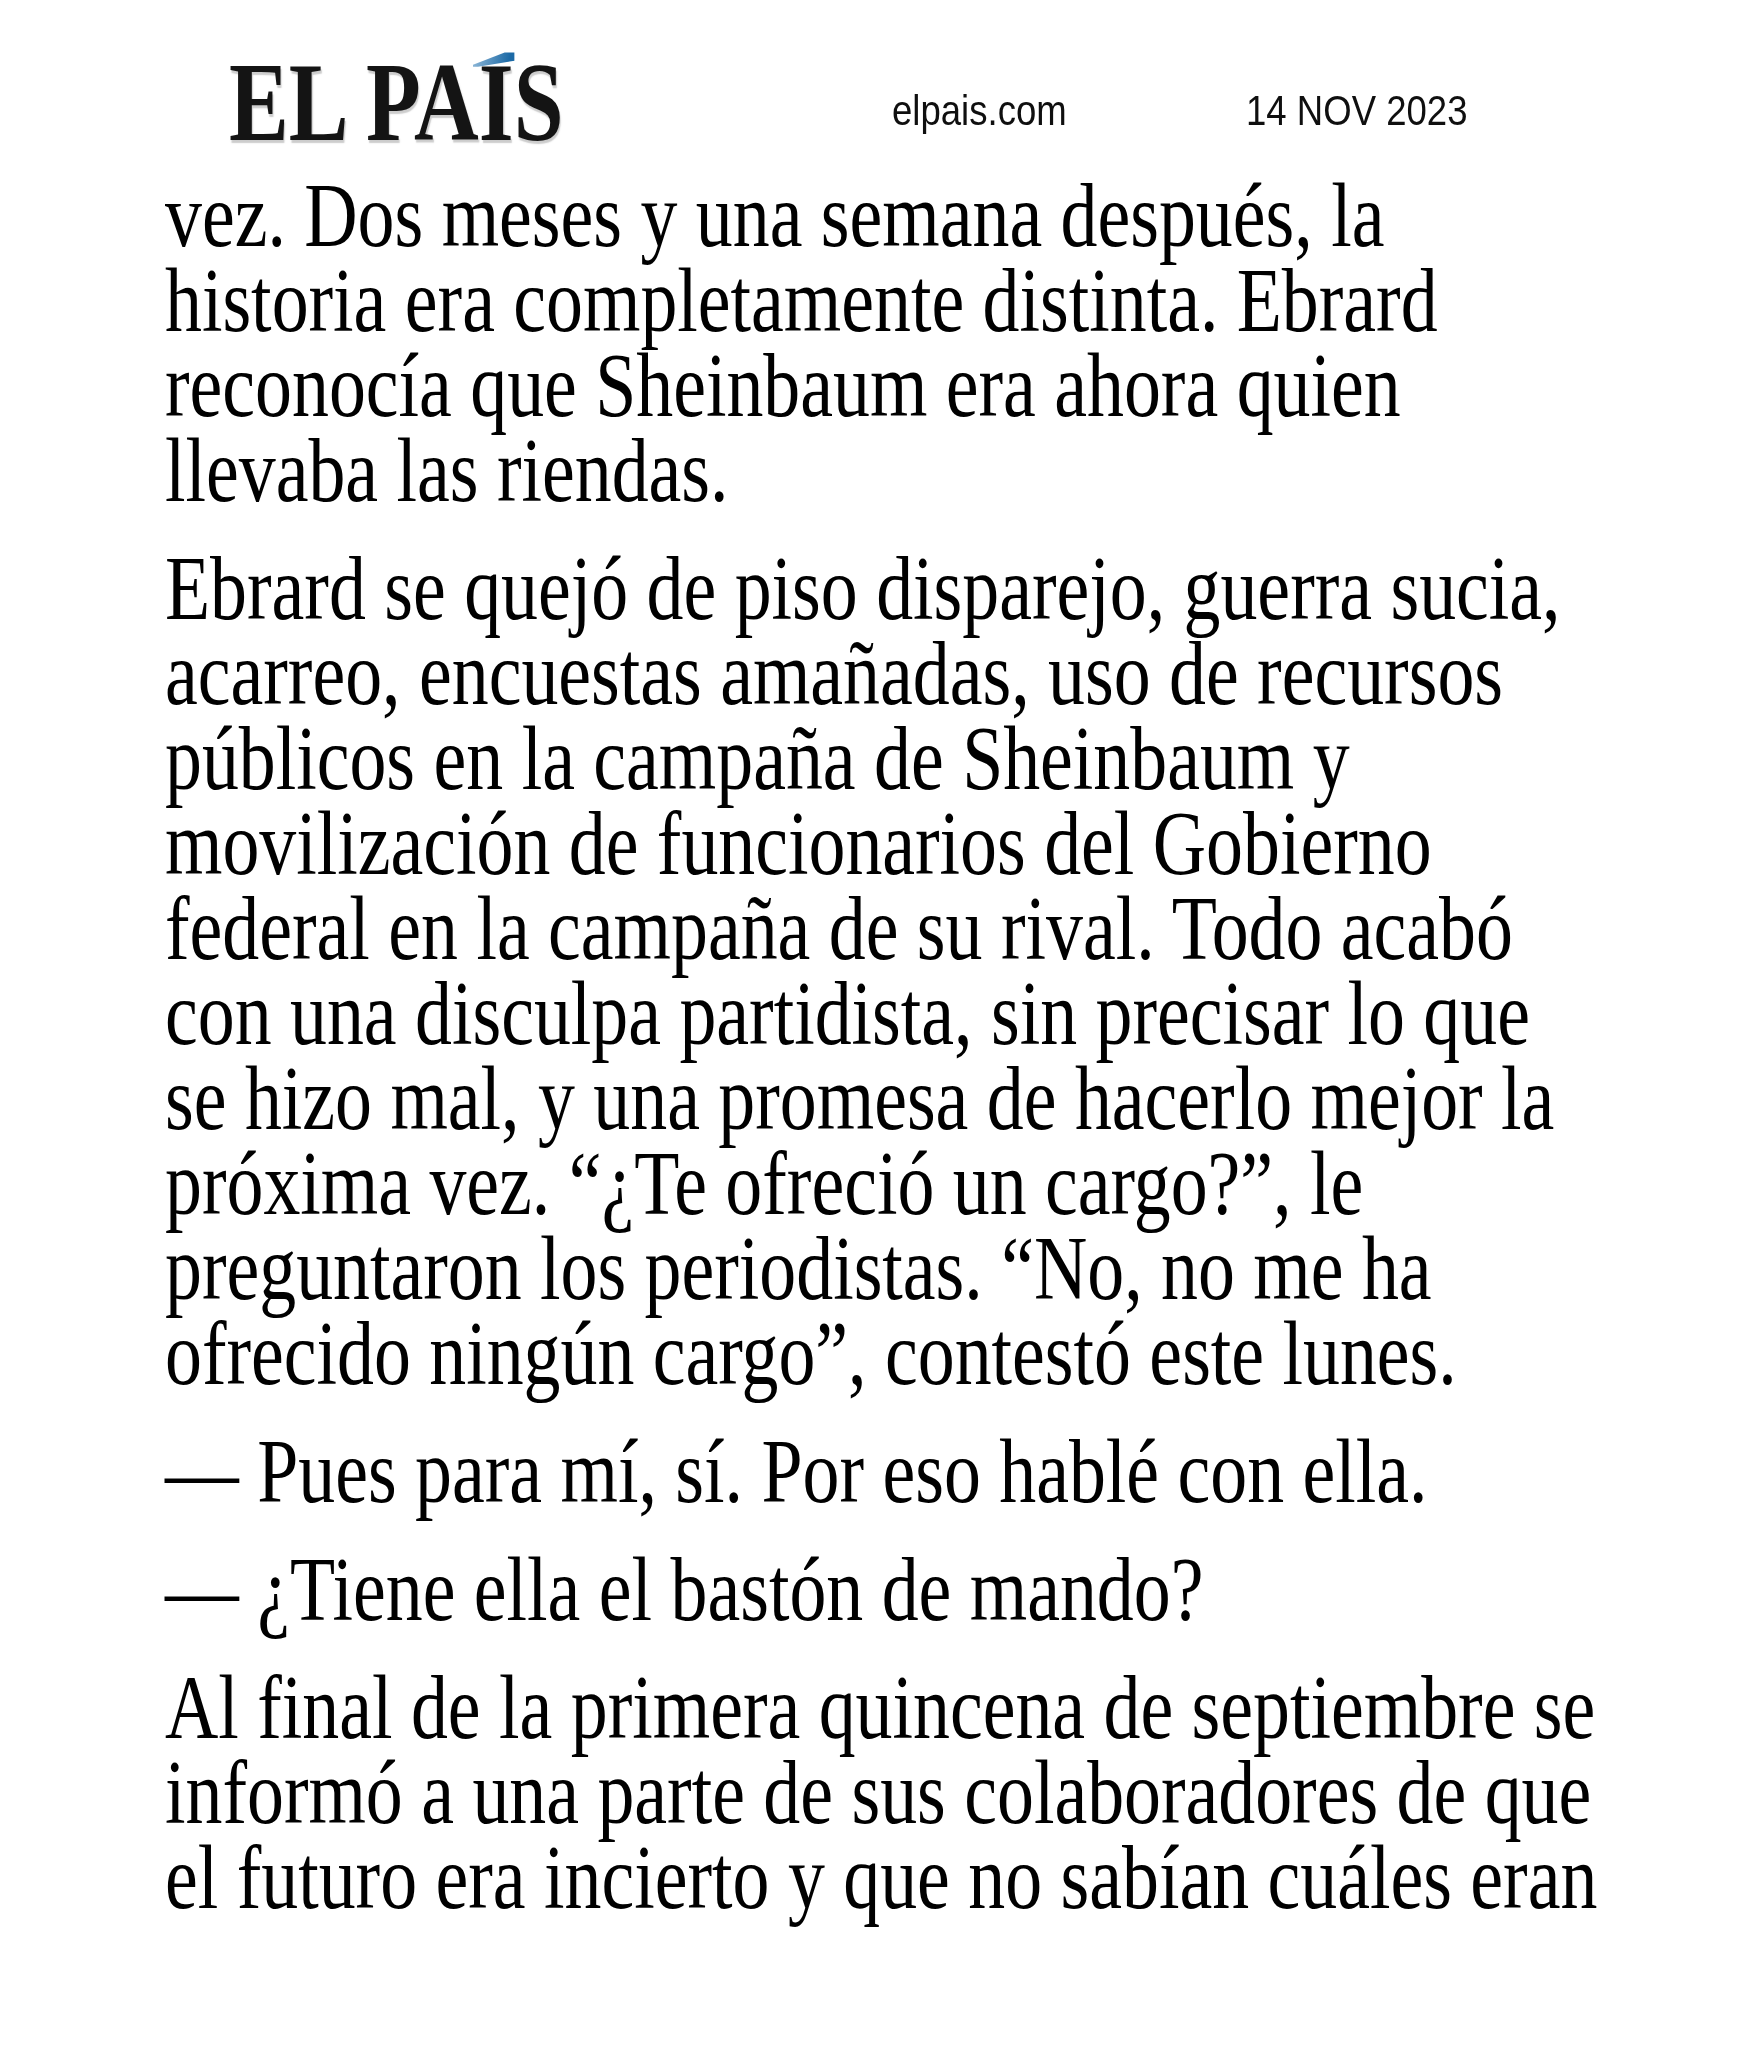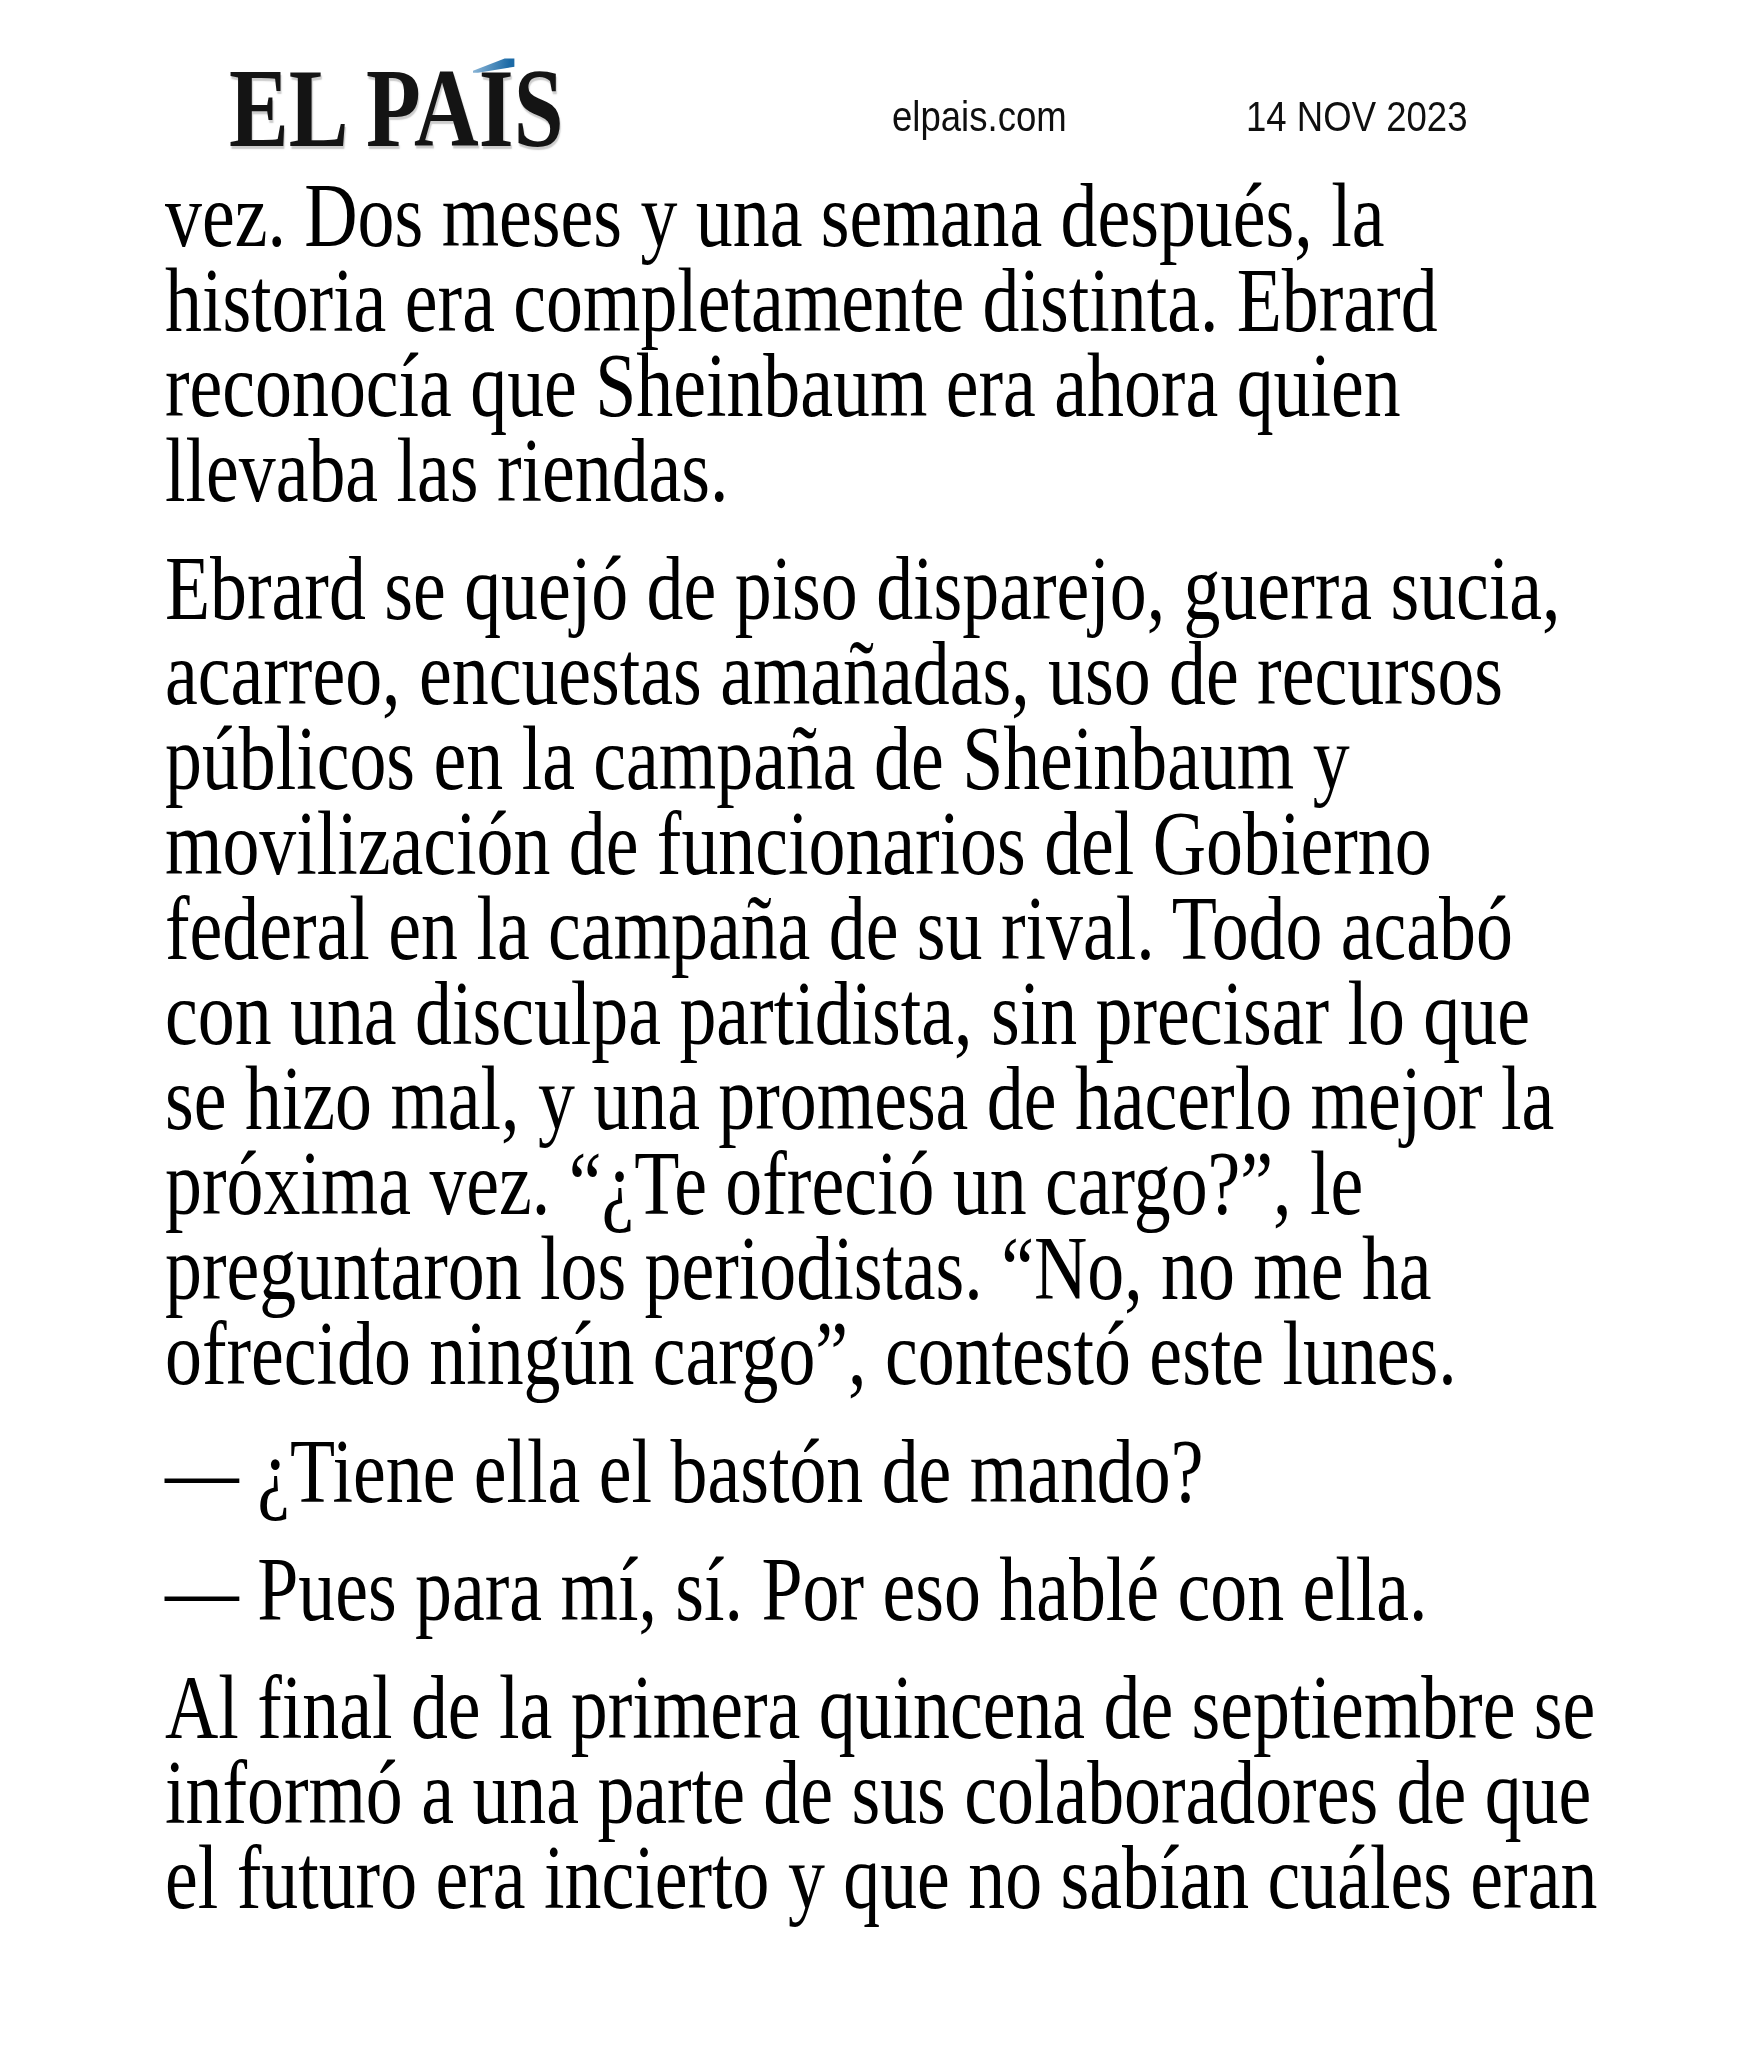--- a/index.html
+++ b/index.html
@@ -10,21 +10,21 @@
   body {
     width: 1760px;
     height: 2066px;
     position: relative;
     overflow: hidden;
     font-family: "Liberation Serif", "DejaVu Serif", serif;
   }
   
   .header {
     position: absolute;
-    left: 0; top: 6px;
+    left: 0; top: 0;
     width: 1508px;
     height: 165px;
   }
   .logo {
     position: absolute;
     left: 229px;
     top: 46px;
     font-family: "Liberation Serif", "DejaVu Serif", serif;
     font-weight: 700;
     font-size: 112px;
@@ -105,24 +105,24 @@
       <div class="text-line">públicos en la campaña de Sheinbaum y</div>
       <div class="text-line">movilización de funcionarios del Gobierno</div>
       <div class="text-line">federal en la campaña de su rival. Todo acabó</div>
       <div class="text-line">con una disculpa partidista, sin precisar lo que</div>
       <div class="text-line">se hizo mal, y una promesa de hacerlo mejor la</div>
       <div class="text-line">próxima vez. “¿Te ofreció un cargo?”, le</div>
       <div class="text-line">preguntaron los periodistas. “No, no me ha</div>
       <div class="text-line">ofrecido ningún cargo”, contestó este lunes.</div>
     </div>
     <div class="paragraph">
-      <div class="text-line">— ¿Tiene ella el bastón de mando?</div>
+      <div class="text-line">— Pues para mí, sí. Por eso hablé con ella.</div>
     </div>
     <div class="paragraph">
-      <div class="text-line">— Pues para mí, sí. Por eso hablé con ella.</div>
+      <div class="text-line">— ¿Tiene ella el bastón de mando?</div>
     </div>
     <div class="paragraph">
       <div class="text-line">Al final de la primera quincena de septiembre se</div>
       <div class="text-line">informó a una parte de sus colaboradores de que</div>
       <div class="text-line">el futuro era incierto y que no sabían cuáles eran</div>
     </div>
   </div>
 
 
 </body></html>

